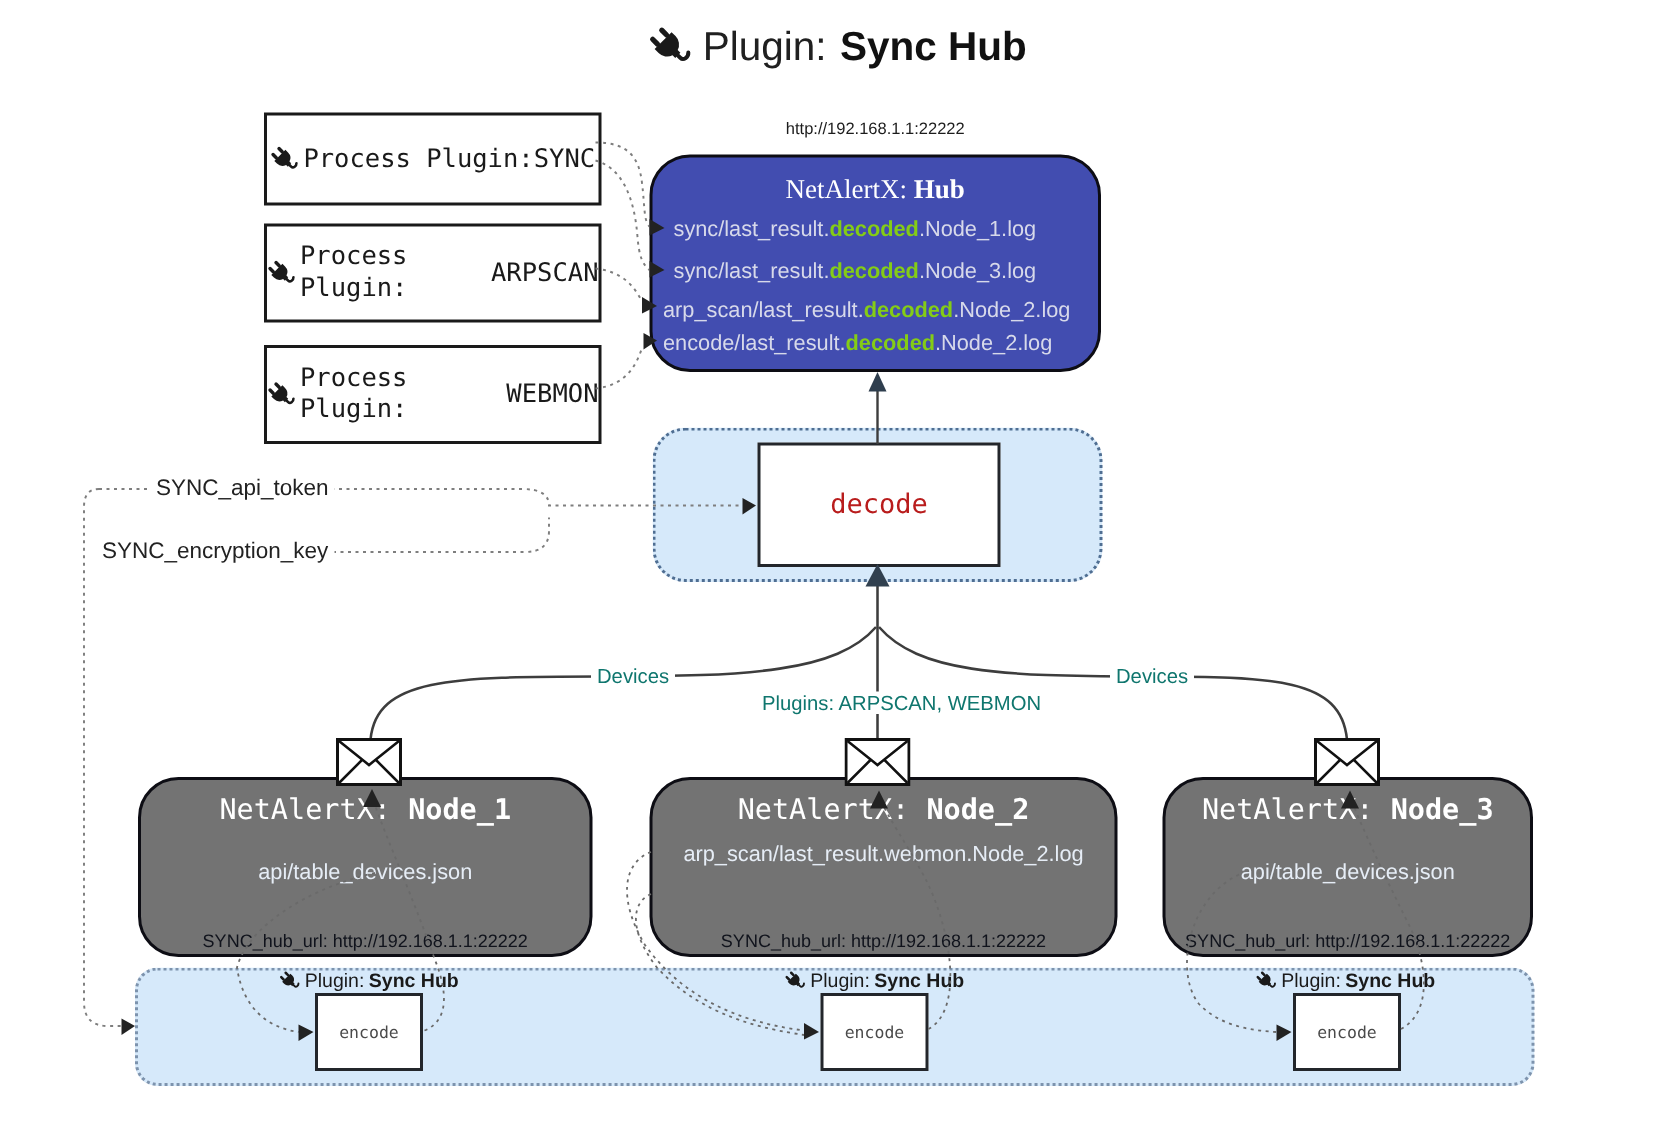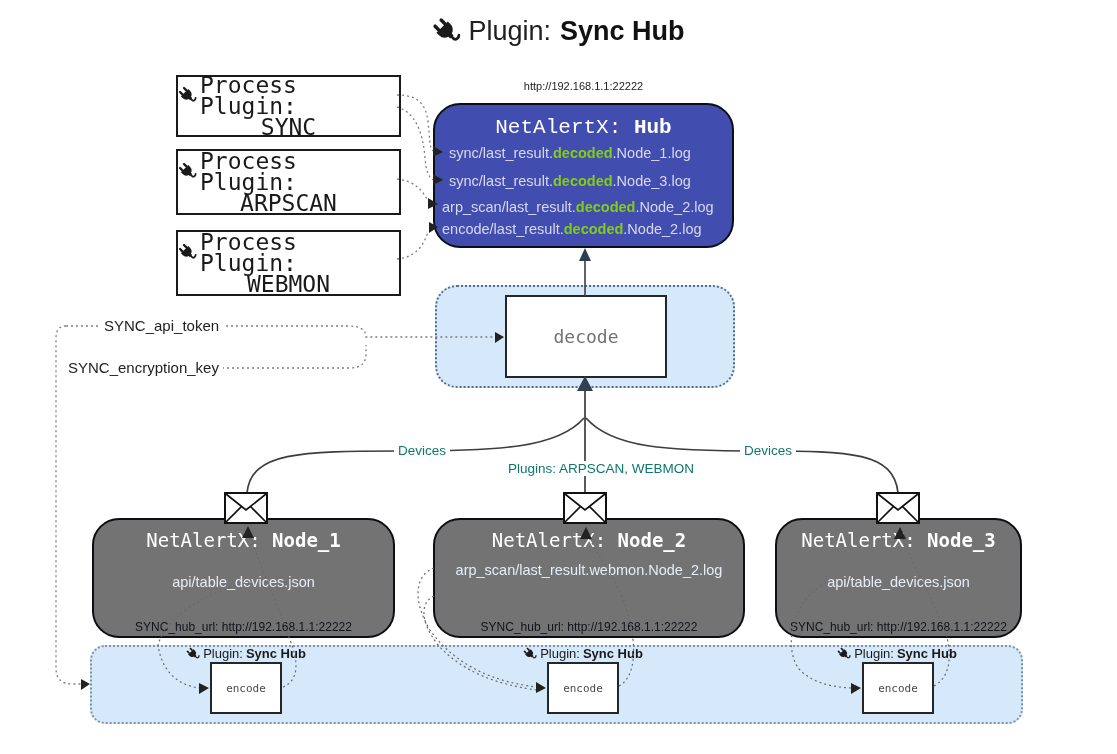--- a/index.html
+++ b/index.html
@@ -5,42 +5,42 @@
   html,body{margin:0;padding:0;background:#fff;}
   .stage{position:relative;width:1117px;height:754px;background:#fff;overflow:hidden;
          font-family:"Liberation Sans","DejaVu Sans",sans-serif;color:#1a1a1a;}
 
   
   .title-row{position:absolute;left:0;right:0;top:16px;display:flex;align-items:center;justify-content:center;gap:7px;z-index:4;}
   .title-row .t-prefix{font-size:27px;color:#202020;}
   .title-row .t-name{font-size:27px;font-weight:700;color:#111;margin-left:2px;}
 
   
-  .procbox{position:absolute;background:#fff;border:2px solid #1a1a1a;display:flex;flex-direction:column;
+  .procbox{position:absolute;background:#fff;border:2px solid #1a1a1a;display:flex;
            align-items:center;justify-content:center;z-index:3;
-           font-family:"DejaVu Sans Mono","Liberation Mono",monospace;font-size:23px;color:#1a1a1a;}
+           font-family:"DejaVu Sans Mono","Liberation Mono",monospace;font-size:17px;color:#1a1a1a;}
   .procline1{display:flex;align-items:center;gap:3px;line-height:21px;}
   .procline2{line-height:21px;}
 
   
   .hub{position:absolute;left:433px;top:103px;width:301px;height:145px;background:#424DB0;
        border:2px solid #0d0d14;border-radius:27px;z-index:3;box-sizing:border-box;}
   .hub-title{position:absolute;left:0;right:0;top:11px;text-align:center;color:#fff;
-             font-family:Liberation Mono, monospace;font-size:21px;}
+             font-family:Liberation Serif, serif;font-size:18px;}
   .hub-title b{font-weight:700;}
   .hublog{position:absolute;font-size:14.5px;color:#d7d9ea;white-space:nowrap;line-height:20px;}
   .hublog b{color:#84cc16;font-weight:700;}
   .hub-url{position:absolute;left:433px;top:80px;width:301px;text-align:center;font-size:11px;color:#1c1c1c;z-index:3;}
 
   
   .panel{position:absolute;background:#D6E9FA;border:2px dotted #4f6e92;border-radius:22px;z-index:1;box-sizing:border-box;}
   .strip{position:absolute;background:#D6E9FA;border:2px dotted #7d93ad;border-radius:15px;z-index:1;box-sizing:border-box;}
   .whitebox{position:absolute;background:#fff;border:2px solid #23262b;display:flex;align-items:center;justify-content:center;
             font-family:"DejaVu Sans Mono","Liberation Mono",monospace;z-index:3;box-sizing:border-box;}
-  .decode-box{font-size:18px;color:#737373;}
+  .decode-box{font-size:18px;color:#b91c1c;}
   .encode-box{font-size:11px;color:#4a4a4a;}
   .enc-label{position:absolute;display:flex;align-items:center;justify-content:center;gap:3px;
              font-size:13px;color:#1a1a1a;z-index:4;white-space:nowrap;}
   .enc-label b{font-weight:700;}
 
   
   .node{position:absolute;background:#737373;border:2px solid #0d0d14;border-radius:27px;z-index:3;box-sizing:border-box;}
   .node-title{position:absolute;left:0;right:0;top:9px;text-align:center;color:#fff;
               font-family:"DejaVu Sans Mono","Liberation Mono",monospace;font-size:19px;white-space:nowrap;}
   .node-title b{font-weight:700;}

